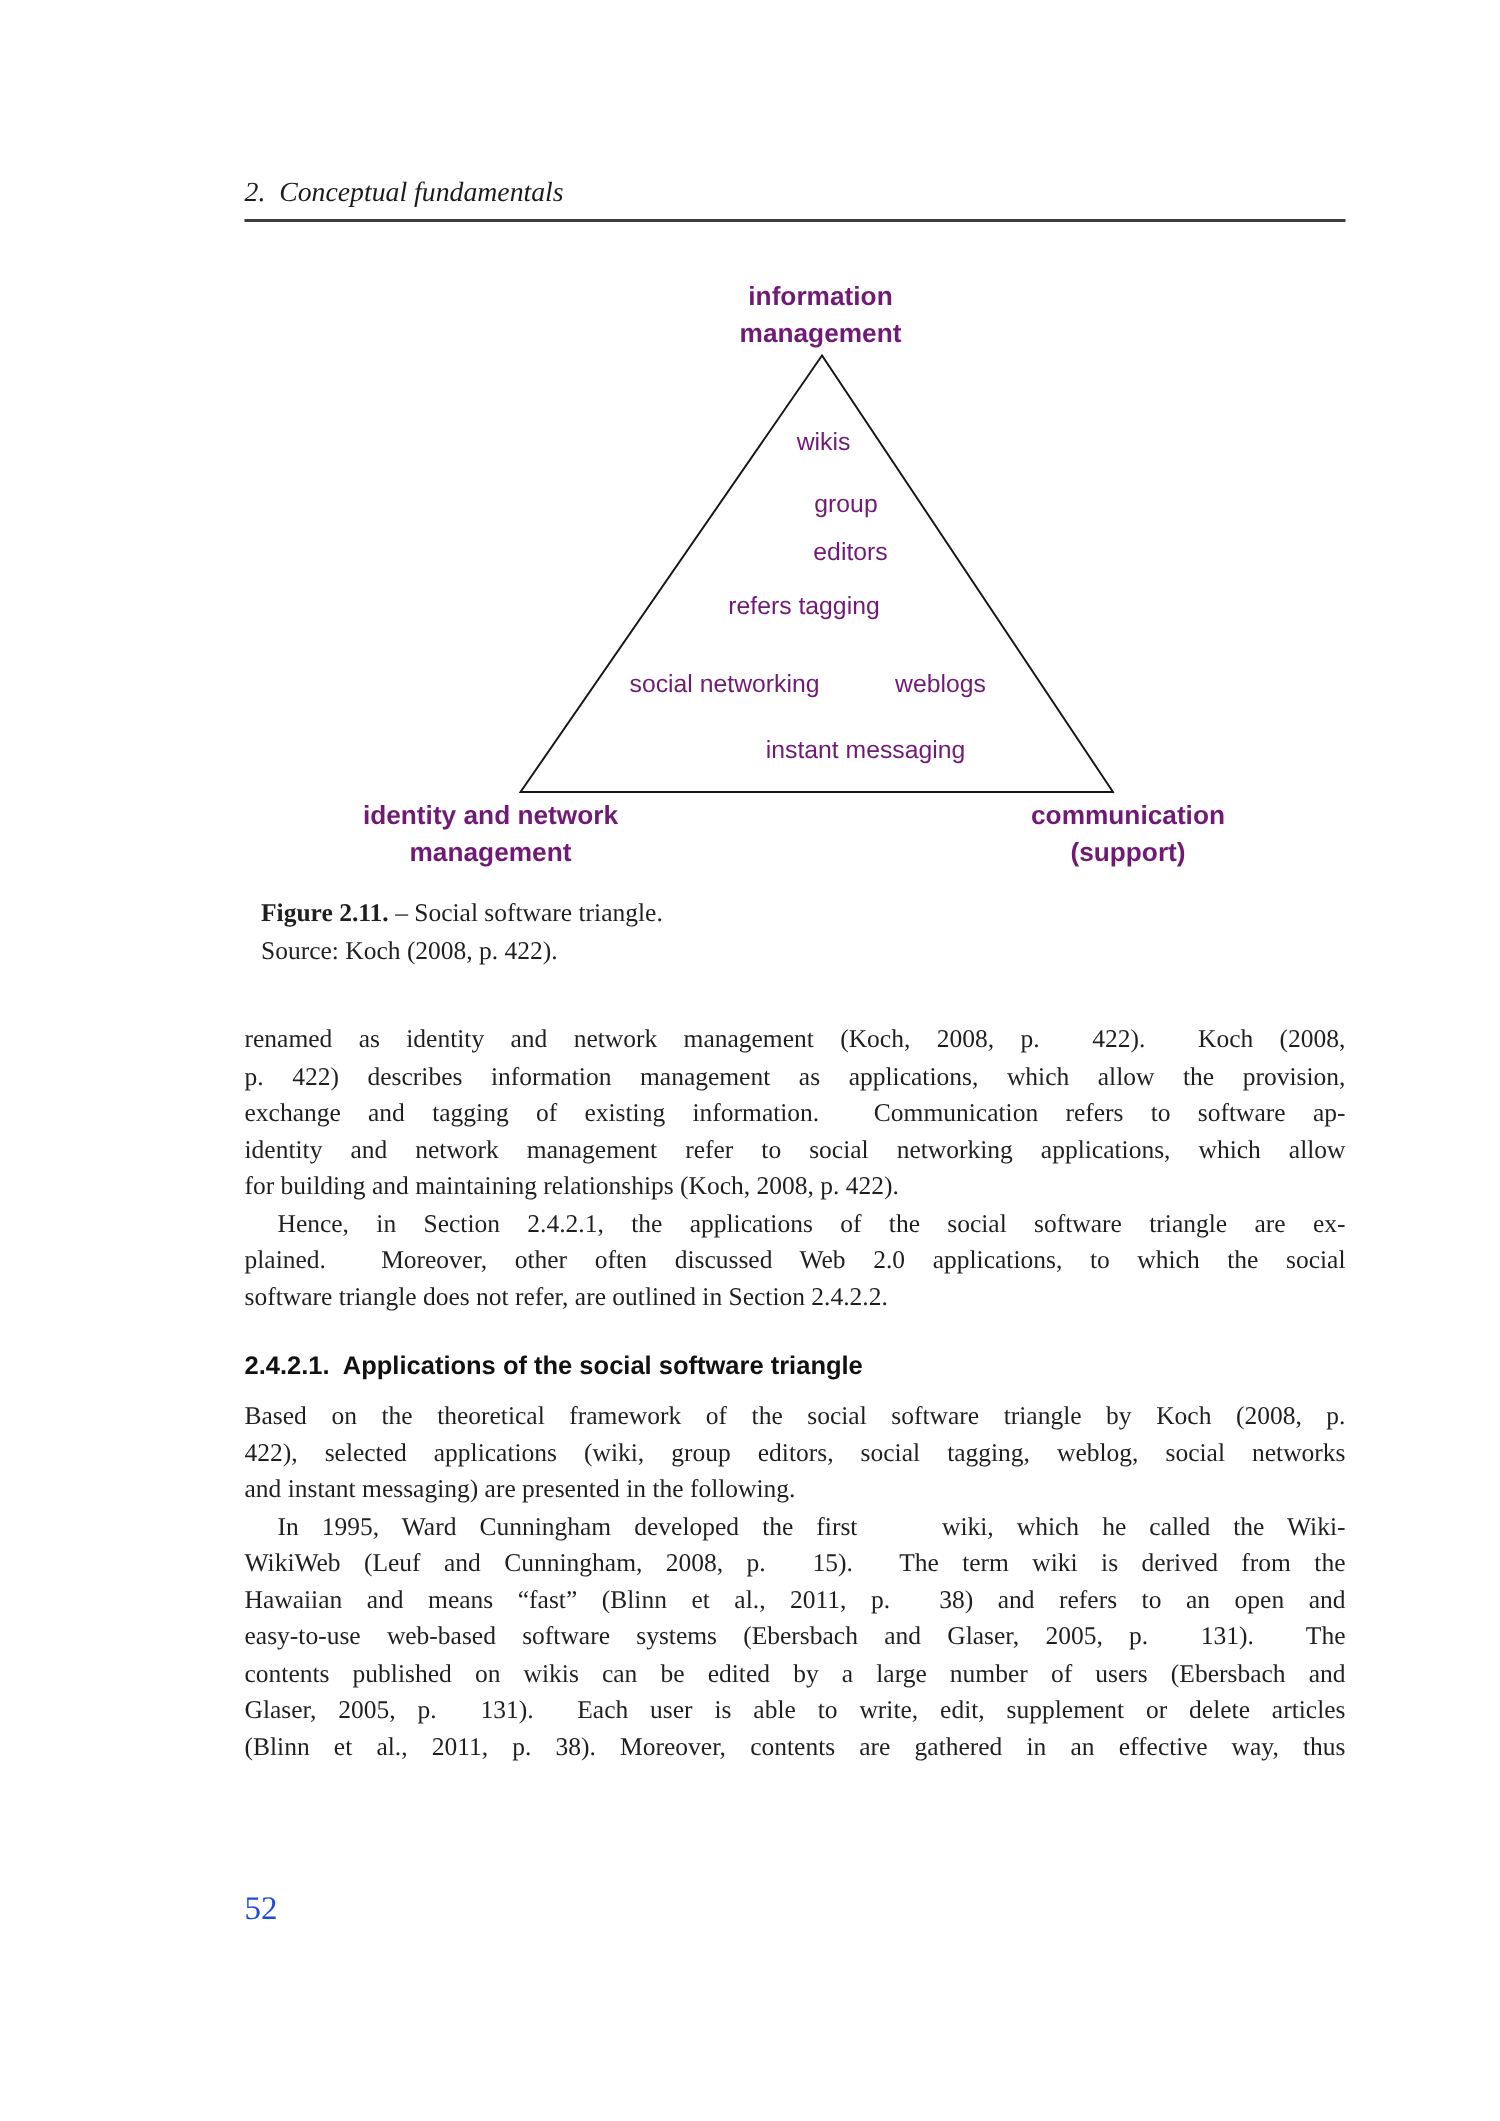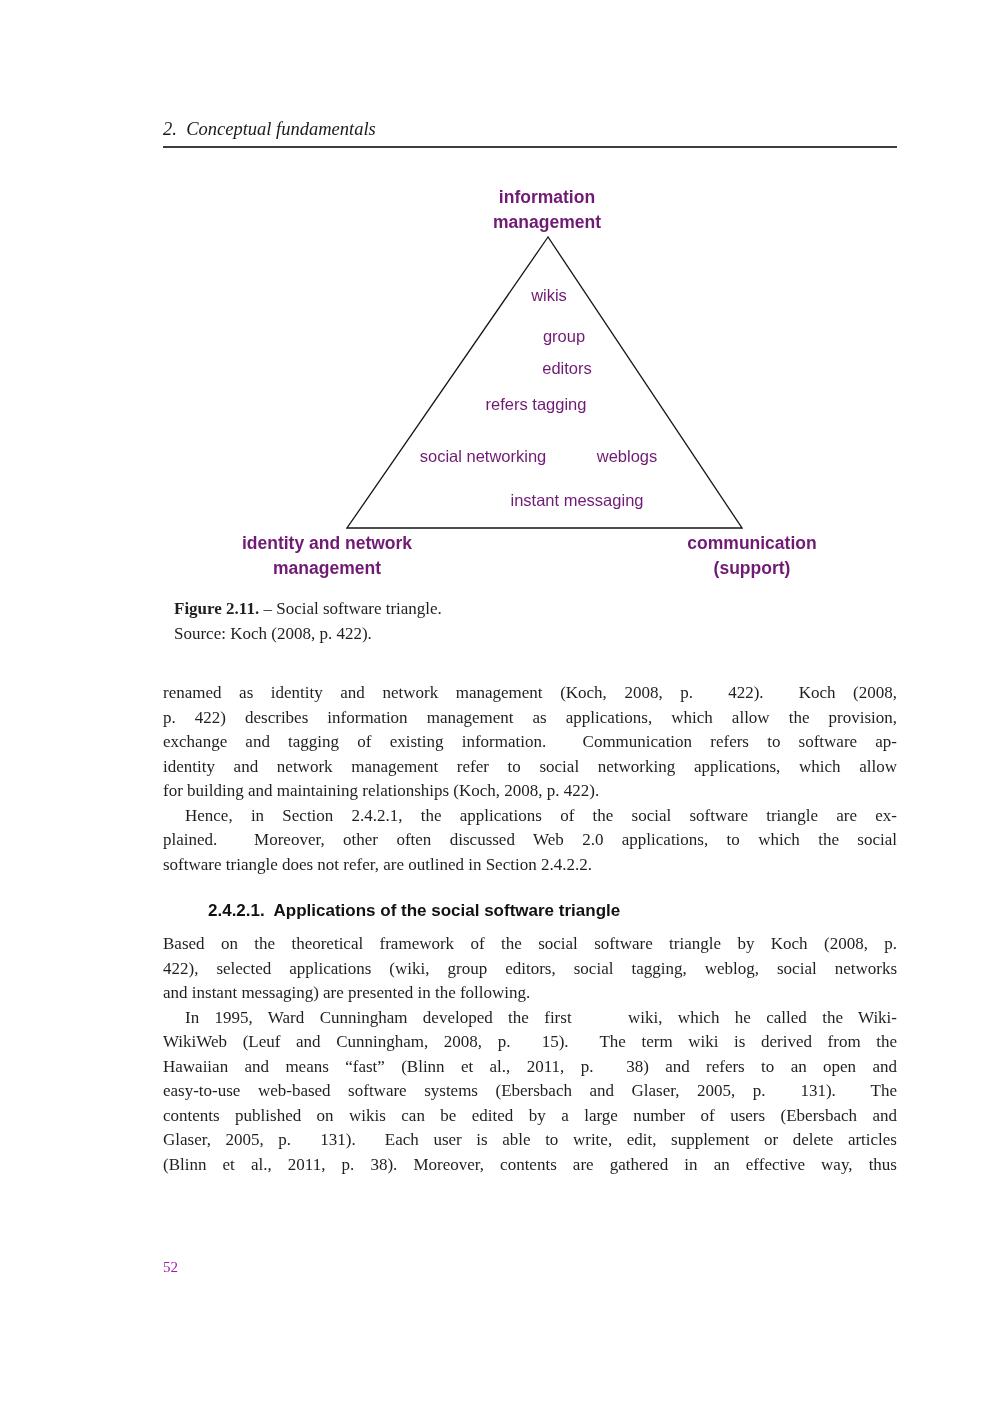--- a/index.html
+++ b/index.html
@@ -46,26 +46,25 @@
     white-space:pre-wrap;
   }
   .line.last{text-align-last:left;}
   .line.indent{padding-left:22px;}
   .b{font-weight:normal;margin-left:41px;}
   .heading{
     font-family:"Liberation Sans","DejaVu Sans",sans-serif;
     font-weight:bold;font-size:17px;color:#111;
     margin-top:22px;margin-bottom:9px;line-height:24px;
     white-space:pre-wrap;
-    margin-left:45px;
   }
   
   .page-number{
     position:absolute;left:163px;top:1259px;
-    font-size:15px;color:#a21caf;font-family:Liberation Serif, serif;
+    font-size:22px;color:#1d4ed8;font-family:Liberation Serif, serif;
   }
 </style>
 </head>
 <body>
 
 <div class="page">
 
   <div class="running-header">2.  Conceptual fundamentals</div>
   <div class="header-rule"></div>
 

